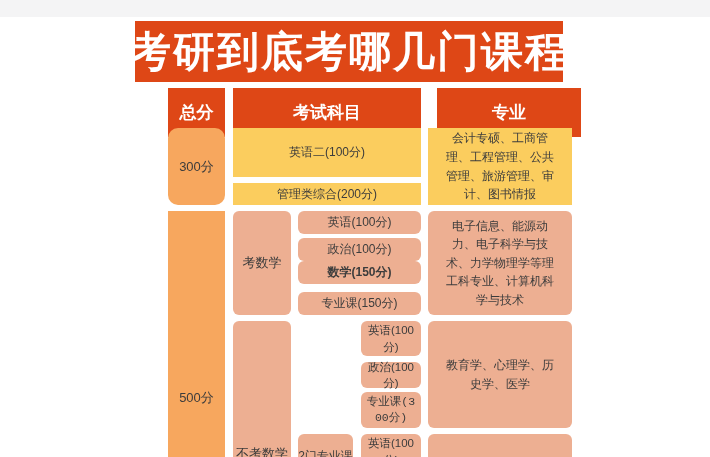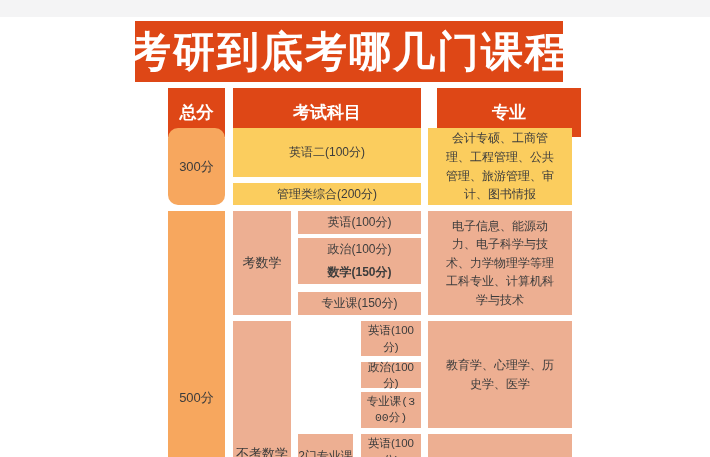--- a/index.html
+++ b/index.html
@@ -17,21 +17,21 @@
   }
   .cell {
     position:absolute;
     display:flex; align-items:center; justify-content:center;
     text-align:center;
     box-sizing:border-box;
   }
   .red    { background:#DE4716; color:#ffffff; }
   .orange { background:#F7A75E; }
   .yellow { background:#FBCD5E; }
-  .salmon { background:#EDAF92; }
+  .salmon { background:#EDAF92;border-radius:6px; }
 
   .title-banner {
     left:135px; top:21px; width:428px; height:61px;
     font-size:42px; font-weight:800; letter-spacing:2px;
     white-space:nowrap;
   }
   .hdr { top:88px; height:49px; font-size:17px; font-weight:700; }
   .hdr-total    { left:168px; width:57px; }
   .hdr-subjects { left:233px; width:188px; }
   .hdr-majors   { left:428px; width:144px;margin-left:9px; }

